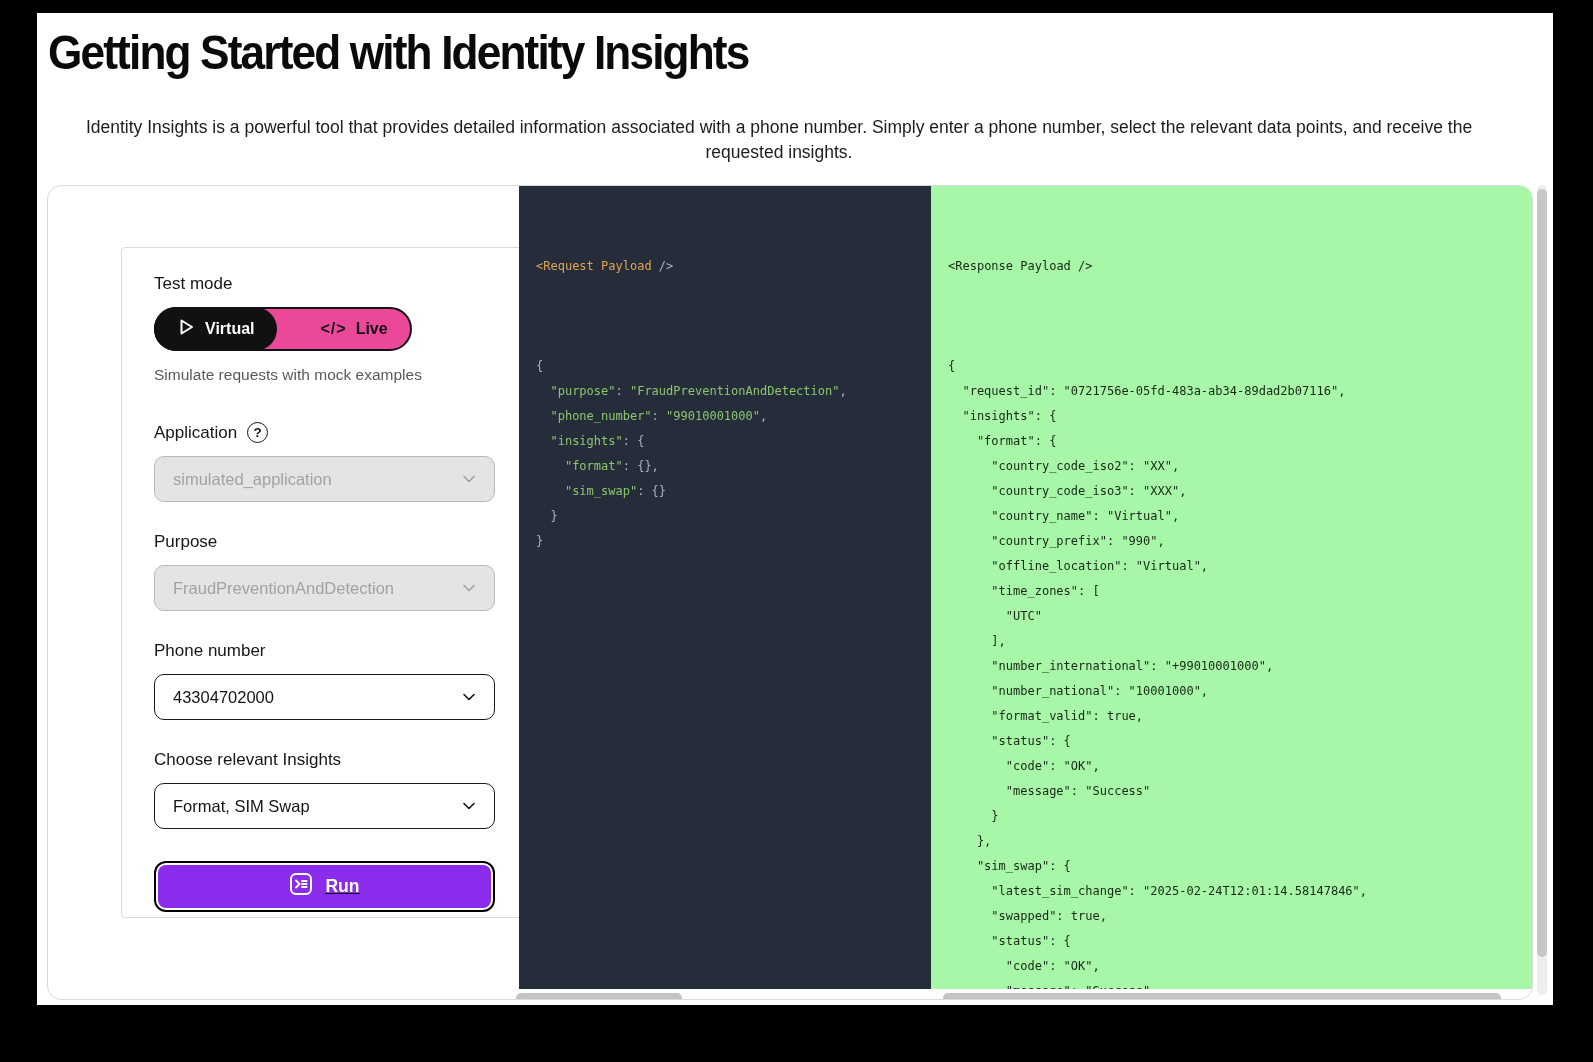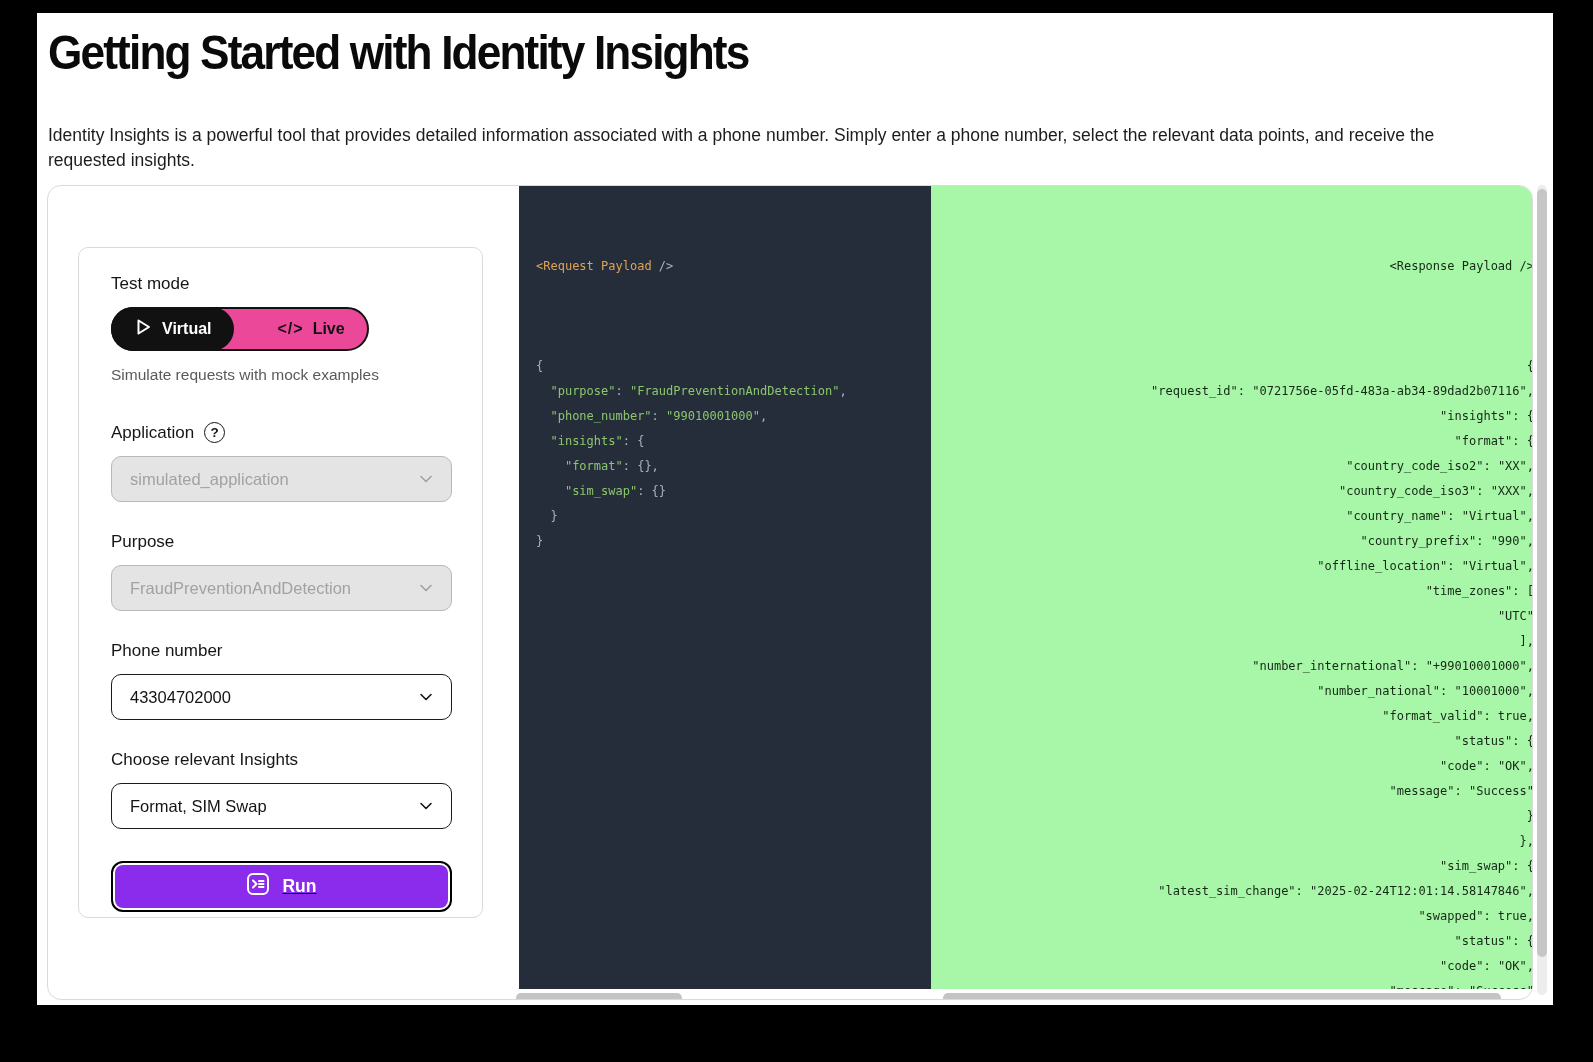--- a/index.html
+++ b/index.html
@@ -6,37 +6,38 @@
   html,body { width:1593px; height:1062px; background:#000; font-family:"Liberation Sans", sans-serif; overflow:hidden; }
 
   .page { position:absolute; left:37px; top:13px; width:1516px; height:992px; background:#fff; }
 
   .page-title{
     position:absolute; left:11px; top:12px;
     font-size:48px; font-weight:700; letter-spacing:-2px; color:#0a0a0a;
     transform:scaleX(0.92); transform-origin:left center; white-space:nowrap;
   }
   .intro{
-    position:absolute; left:11px; top:110px; width:1462px;
-    font-size:17.5px; line-height:25px; color:#1c1c1c;
+    position:absolute; left:11px; top:102px; width:1462px;
+    font-size:17.5px; line-height:25px; color:#1c1c1c;text-align:center;
   }
 
   .tryout{
     position:absolute; left:10px; top:172px; width:1486px; height:815px;
     border:1px solid var(--border-light,#dadada); border-radius:14px;
     display:flex; overflow:hidden; background:#fff;
   }
 
   
   .form-col{ width:471px; flex:none; padding:33px 0 0 30px; }
   .tryout-heading{ font-size:25px; font-weight:700; color:#111; letter-spacing:-0.3px; }
   .inner-card{
     margin-top:28px; width:405px; height:671px;
-    border:1px solid var(--border-light,#dadada); border-radius:10px;
+    border:1px solid var(--border-light,#dadada); border-radius:4px;
     padding:26px 32px 0 32px;
+    margin-left:43px;
   }
   .field-label{ font-size:17px; color:#161616; display:flex; align-items:center; gap:10px; }
   .caption{ margin-top:15px; font-size:15.5px; color:#5a5a5a; }
 
   .toggle{
     margin-top:13px; display:inline-flex; align-items:stretch; height:44px;
     border:2px solid var(--toggle-black,#111); border-radius:999px; background:#ec4899; cursor:pointer;gap:24px;
   }
   .toggle-opt{ display:flex; align-items:center; gap:9px; padding:0 22px; font-size:16px; font-weight:700; color:#111; border-radius:999px; }
   .toggle-opt.active{ background:var(--toggle-black,#111); color:#fff; margin:-2px; padding:0 22px; }
@@ -67,21 +68,21 @@
     font-size:17.5px; font-weight:700; display:flex; align-items:center; justify-content:center; gap:12px; cursor:pointer;
   }
 
   
   .code-panel{
     flex:none; height:803px; overflow:hidden;
     font-family:"DejaVu Sans Mono", monospace; font-size:12px; line-height:25px;
     padding:18px 0 0 17px; white-space:pre;
   }
   .code-panel.request{ width:412px; background:var(--dark-bg,#262d3a); color:var(--code-gray,#a9b2c0); }
-  .code-panel.response{ width:603px; background:var(--resp-bg,#a8f7a8); color:var(--resp-text,#152815);text-align:right; }
+  .code-panel.response{ width:603px; background:var(--resp-bg,#a8f7a8); color:var(--resp-text,#152815); }
   .code-header{ white-space:pre; }
   .request .hdr-title{ color:var(--code-amber,#dfa355); }
   .request .hdr-open{ color:var(--code-amber,#dfa355); }
   .request .hdr-close{ color:var(--code-gray,#a9b2c0); }
   .response .hdr-title,.response .hdr-open,.response .hdr-close{ color:inherit; }
   .code-lines{ margin-top:25px; }
   .code-line{ white-space:pre; }
   .request .str{ color:var(--code-green,#8bc66e); }
 
   

